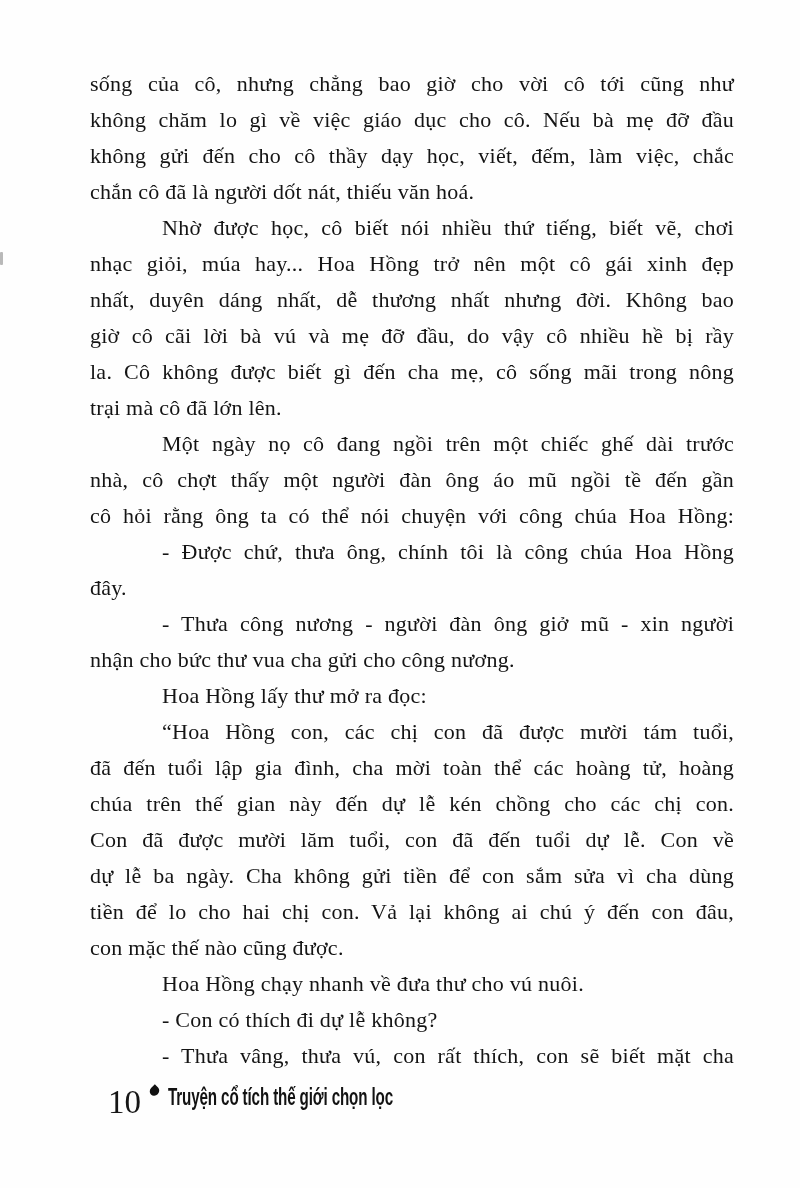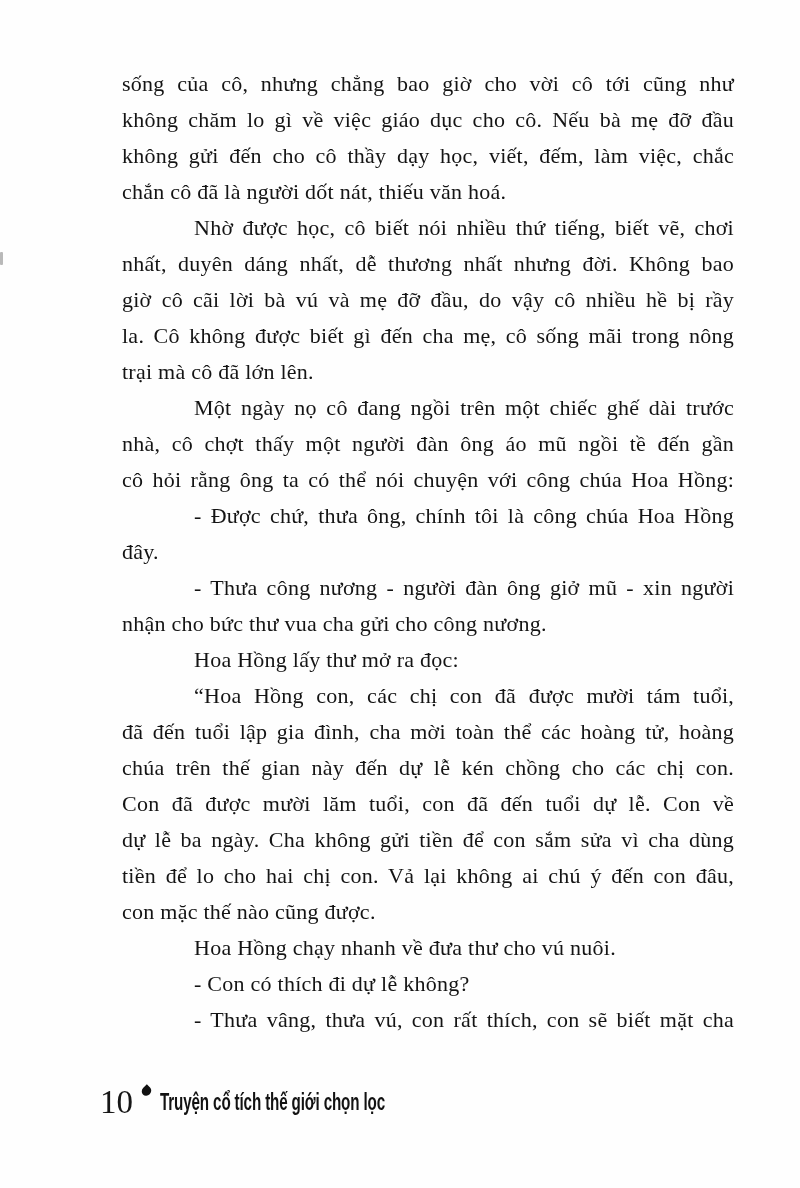--- a/index.html
+++ b/index.html
@@ -28,32 +28,31 @@
     line-height: 36px;
     letter-spacing: 0.25px;
     color: #141414;
   }
   .para { margin: 0; padding: 0; }
   .line {
     display: block;
     text-align: justify;
     text-align-last: left;
     height: 36px;
-    margin-left: 32px;
   }
   .line.full { text-align-last: justify; }
   .line.ind { text-indent: 72px; }
 
   
   .footer {
     position: absolute;
-    left: 100px;
+    left: 108px;
     top: 1086px;
     display: flex;
-    align-items: center;
+    align-items: flex-start;
     gap: 6px;
     white-space: nowrap;
   }
   .pagenum {
     font-family: "Liberation Serif", serif;
     font-size: 33px;
     line-height: 1;
     color: #161616;
   }
   .drop {
@@ -96,20 +95,21 @@
 
   <main class="text-block" id="text-block">
       <p class="para">
         <span class="line full">sống của cô, nhưng chẳng bao giờ cho vời cô tới cũng như</span>
         <span class="line full">không chăm lo gì về việc giáo dục cho cô. Nếu bà mẹ đỡ đầu</span>
         <span class="line full">không gửi đến cho cô thầy dạy học, viết, đếm, làm việc, chắc</span>
         <span class="line">chắn cô đã là người dốt nát, thiếu văn hoá.</span>
       </p>
       <p class="para">
         <span class="line full ind">Nhờ được học, cô biết nói nhiều thứ tiếng, biết vẽ, chơi</span>
+        <span class="line full">nhạc giỏi, múa hay... Hoa Hồng trở nên một cô gái xinh đẹp</span>
         <span class="line full">nhất, duyên dáng nhất, dễ thương nhất nhưng đời. Không bao</span>
         <span class="line full">giờ cô cãi lời bà vú và mẹ đỡ đầu, do vậy cô nhiều hề bị rầy</span>
         <span class="line full">la. Cô không được biết gì đến cha mẹ, cô sống mãi trong nông</span>
         <span class="line">trại mà cô đã lớn lên.</span>
       </p>
       <p class="para">
         <span class="line full ind">Một ngày nọ cô đang ngồi trên một chiếc ghế dài trước</span>
         <span class="line full">nhà, cô chợt thấy một người đàn ông áo mũ ngồi tề đến gần</span>
         <span class="line full">cô hỏi rằng ông ta có thể nói chuyện với công chúa Hoa Hồng:</span>
       </p>

